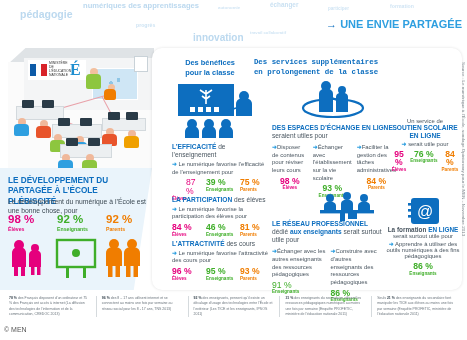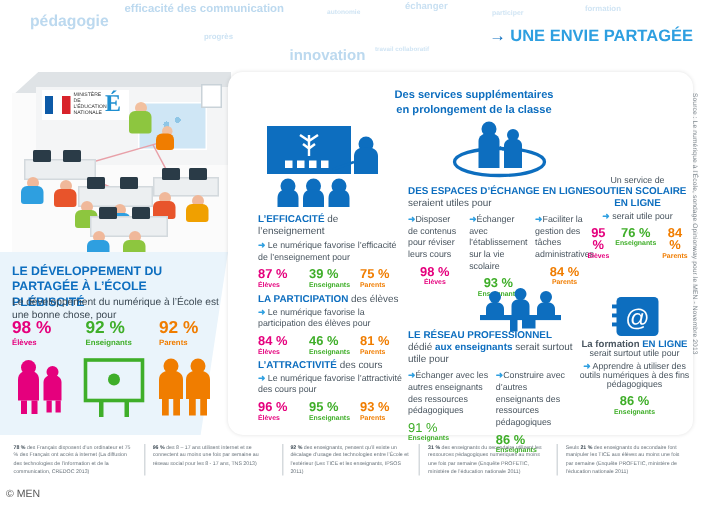--- a/index.html
+++ b/index.html
@@ -73,21 +73,21 @@
   .vsrc{position:absolute;right:1px;top:62px;width:12px;height:228px;
         writing-mode:vertical-rl;font-size:4.4px;color:#7e878e;letter-spacing:.1px;}
 </style>
 </head>
 <body>
 
 <div class="stage">
 
   <div id="kw-layer">
       <div class="kw" style="left: 20px; top: 8px; font-size: 10.5px; opacity: 1;">pédagogie</div>
-      <div class="kw" style="left: 83px; top: 1px; font-size: 7.6px; opacity: 1;">efficacité des communication</div>
+      <div class="kw" style="left: 83px; top: 1px; font-size: 7.6px; opacity: 1;">numériques des apprentissages</div>
       <div class="kw" style="left: 136px; top: 22px; font-size: 5.2px; opacity: 0.75;">progrès</div>
       <div class="kw" style="left: 193px; top: 32px; font-size: 10px; opacity: 1;">innovation</div>
       <div class="kw" style="left: 218px; top: 5px; font-size: 4.4px; opacity: 0.7;">autonomie</div>
       <div class="kw" style="left: 270px; top: 1px; font-size: 6.4px; opacity: 0.8;">échanger</div>
       <div class="kw" style="left: 328px; top: 6px; font-size: 4.6px; opacity: 0.7;">participer</div>
       <div class="kw" style="left: 390px; top: 3px; font-size: 5.2px; opacity: 0.7;">formation</div>
       <div class="kw" style="left: 250px; top: 30px; font-size: 4.2px; opacity: 0.7;">travail collaboratif</div>
     </div>
 
   <div class="illus">
@@ -221,20 +221,22 @@
       <rect x="24" y="30" width="4.5" height="11" fill="#f07d00"></rect>
       <rect x="31.5" y="30" width="4.5" height="11" fill="#f07d00"></rect>
     </svg>
   </div>
 
   <div class="band" style="left:152px;top:48px;width:310px;height:242px;box-shadow:0 0 3px rgba(0,0,0,.12);"></div>
 
   <div style="position:absolute;left:152px;top:48px;width:14px;height:242px;background:#f2f4f6;
               clip-path:polygon(100% 0,100% 0,0 100%,0 100%);"></div>
 
+  <div class="sec-title" style="position:absolute;left:156px;top:58px;width:108px;white-space:pre-line;">Des bénéfices
+pour la classe</div>
 
   <svg style="position:absolute;left:176px;top:82px;" width="80" height="56" viewBox="0 0 80 56">
     <rect x="2" y="2" width="56" height="32" fill="#0d6ebf"></rect>
     <g fill="#ffffff">
       <path d="M30 8 l0 14 M30 12 l-6 -4 M30 12 l6 -4 M30 17 l-4 -3 M30 17 l4 -3" stroke="#ffffff" stroke-width="1.6" fill="none"></path>
       <rect x="14" y="25" width="5" height="5"></rect>
       <rect x="22" y="25" width="5" height="5"></rect>
       <rect x="30" y="25" width="5" height="5"></rect>
       <rect x="38" y="25" width="5" height="5"></rect>
     </g>
@@ -248,21 +250,21 @@
     <circle cx="50" cy="42" r="5" fill="#0d6ebf"></circle>
       <path d="M43 50c0-4 3-6 7-6s7 2 7 6v6H43z" fill="#0d6ebf"></path>
   </svg>
 
   <div id="benef-blocks">
       <div style="position: absolute; left: 172px; top: 143px; width: 96px;">
         <div class="blk-h"><span>L’EFFICACITÉ</span><span class="reg"> de l’enseignement</span></div>
         <div class="blk-b"><span class="bull">➜</span> Le numérique favorise l’efficacité de l’enseignement pour</div>
         <div class="stats-row">
           <div style="width: 30px;">
-            <div style="font-size: 8.6px; font-weight: 700; line-height: 1; color: rgb(229, 0, 125);">87 %</div>
+            <div style="font-size: 8.6px; font-weight: 400; line-height: 1; color: rgb(229, 0, 125); margin-left: 14px;">87 %</div>
             <div style="font-size: 4.6px; font-weight: 700; color: rgb(229, 0, 125);">Élèves</div>
           </div>
           <div style="width: 30px;">
             <div style="font-size: 8.6px; font-weight: 700; line-height: 1; color: rgb(63, 174, 41);">39 %</div>
             <div style="font-size: 4.6px; font-weight: 700; color: rgb(63, 174, 41);">Enseignants</div>
           </div>
           <div style="width: 30px;">
             <div style="font-size: 8.6px; font-weight: 700; line-height: 1; color: rgb(240, 125, 0);">75 %</div>
             <div style="font-size: 4.6px; font-weight: 700; color: rgb(240, 125, 0);">Parents</div>
           </div>
@@ -299,21 +301,21 @@
             <div style="font-size: 4.6px; font-weight: 700; color: rgb(63, 174, 41);">Enseignants</div>
           </div>
           <div style="width: 30px;">
             <div style="font-size: 8.6px; font-weight: 700; line-height: 1; color: rgb(240, 125, 0);">93 %</div>
             <div style="font-size: 4.6px; font-weight: 700; color: rgb(240, 125, 0);">Parents</div>
           </div>
         </div>
       </div>
     </div>
 
-  <div class="sec-title" style="position:absolute;left:236px;top:58px;width:160px;white-space:pre-line;">Des services supplémentaires
+  <div class="sec-title" style="position:absolute;left:236px;top:58px;width:160px;white-space:pre-line;font-family:Liberation Mono, monospace;">Des services supplémentaires
 en prolongement de la classe</div>
 
   <svg style="position:absolute;left:300px;top:78px;" width="66" height="42" viewBox="0 0 66 42">
     <ellipse cx="33" cy="30" rx="30" ry="9" fill="none" stroke="#0d6ebf" stroke-width="2.2"></ellipse>
     <circle cx="26" cy="8" r="5" fill="#0d6ebf"></circle>
     <path d="M19 16c0-3.4 3-5.4 7-5.4s7 2 7 5.4v18H19z" fill="#0d6ebf"></path>
     <circle cx="42" cy="12" r="4" fill="#0d6ebf"></circle>
     <path d="M36 19c0-3 2.6-4.6 6-4.6s6 1.6 6 4.6v15H36z" fill="#0d6ebf"></path>
     <path d="M33 20 L36 22" stroke="#0d6ebf" stroke-width="1.8"></path>
   </svg>

